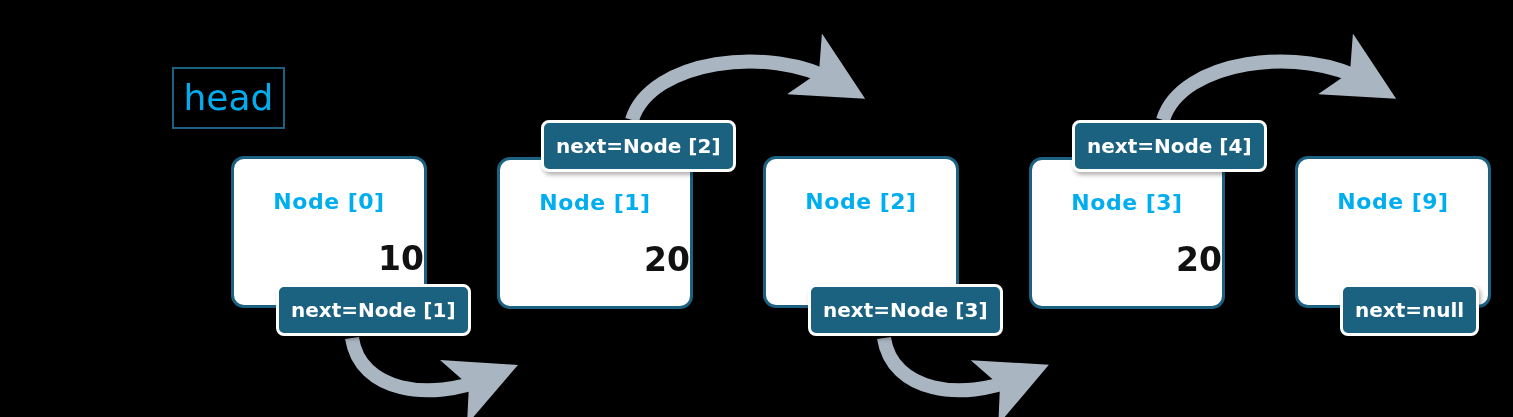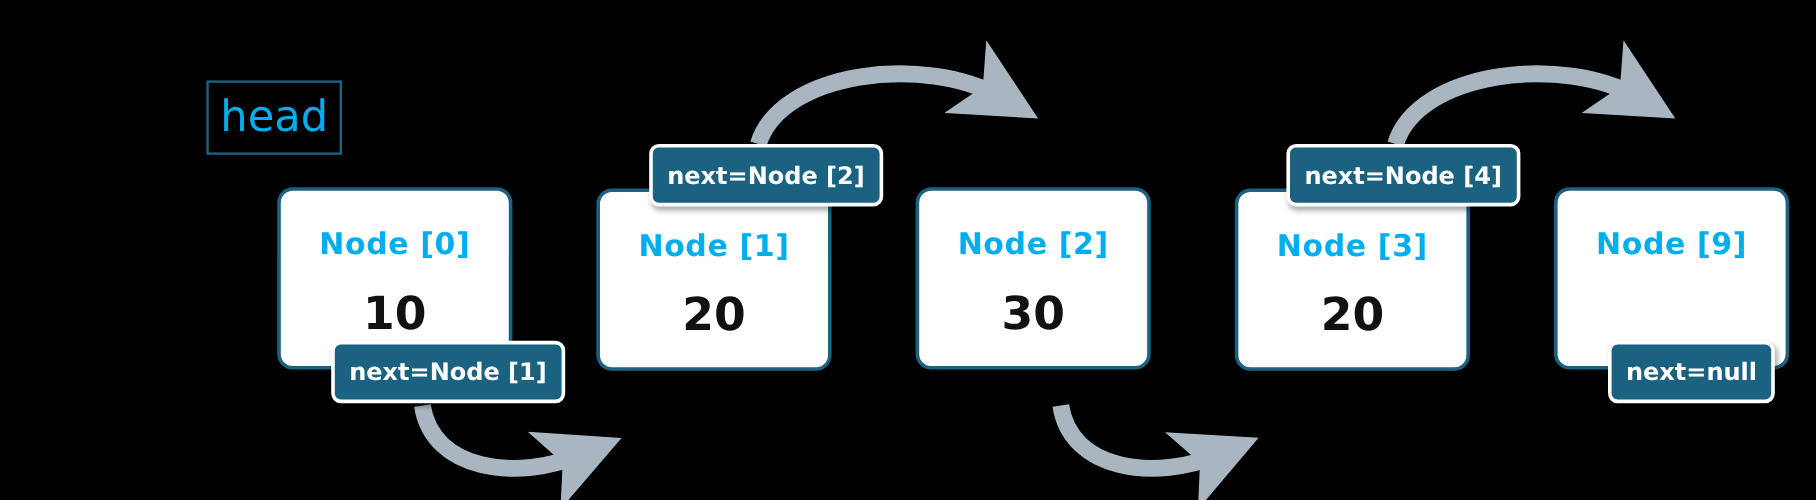--- a/index.html
+++ b/index.html
@@ -62,32 +62,32 @@
     box-sizing: border-box;
     box-shadow: 2px 3px 4px rgba(0,0,0,0.35);
   }
   .node .node-title {
     position: absolute;
     left: 0;
     right: 0;
     top: 30px;
     text-align: center;
     color: #00AEEF;
-    font-size: 25px;
+    font-size: 22px;
     font-weight: bold;
     letter-spacing: 0.5px;
   }
   .node .node-value {
     position: absolute;
     left: 0;
     right: 0;
     top: 80px;
-    text-align: center;
+    text-align: right;
     color: #111111;
-    font-size: 38px;
+    font-size: 33px;
     font-weight: bold;
   }
 
   
   .badge {
     position: absolute;
     height: 52px;
     background: #1b6180;
     border: 3px solid #ffffff;
     border-radius: 8px;
@@ -143,21 +143,23 @@
   <div class="node" style="left:497px; top:137px;padding-left:16px;">
     <div class="node-title">Node [1]</div>
     <div class="node-value">20</div>
   </div>
   <div class="badge" style="left:541px; top:100px;">
     <span class="badge-label">next=Node [2]</span>
   </div>
 
   <div class="node" style="left:763px; top:136px;">
     <div class="node-title">Node [2]</div>
-    <div class="node-value">30</div>
+  </div>
+  <div class="badge" style="left:808px; top:264px;">
+    <span class="badge-label">next=Node [3]</span>
   </div>
 
   <div class="node" style="left:1029px; top:137px;">
     <div class="node-title">Node [3]</div>
     <div class="node-value">20</div>
   </div>
   <div class="badge" style="left:1072px; top:100px;justify-content:flex-end;">
     <span class="badge-label">next=Node [4]</span>
   </div>
 

